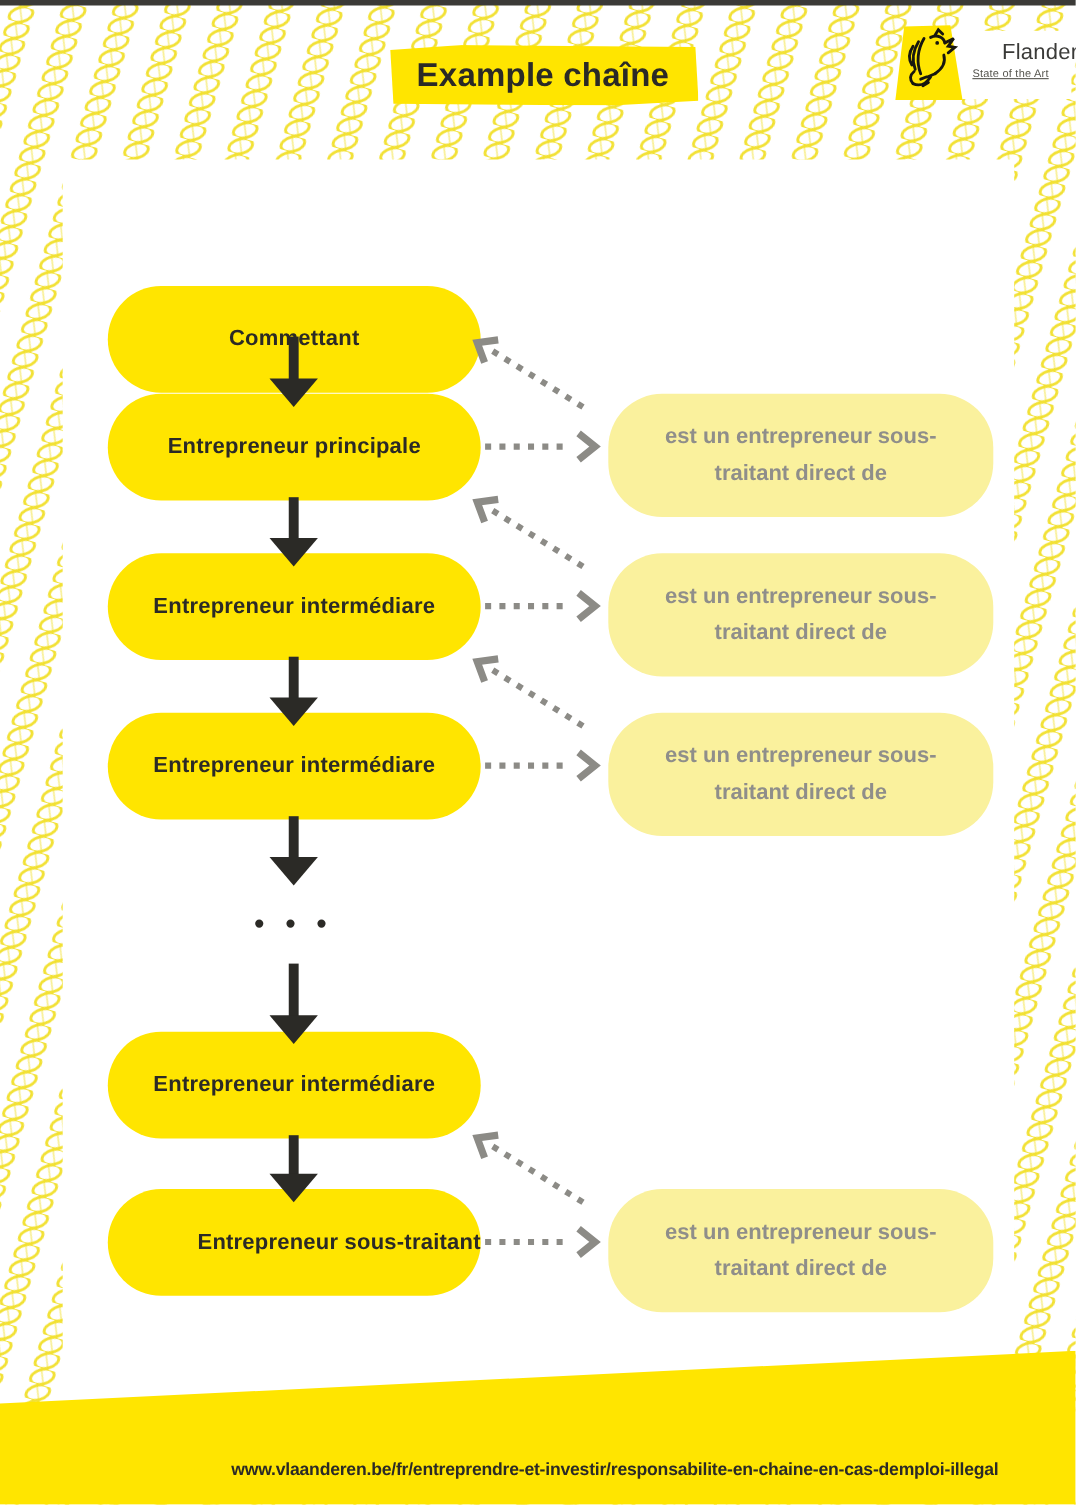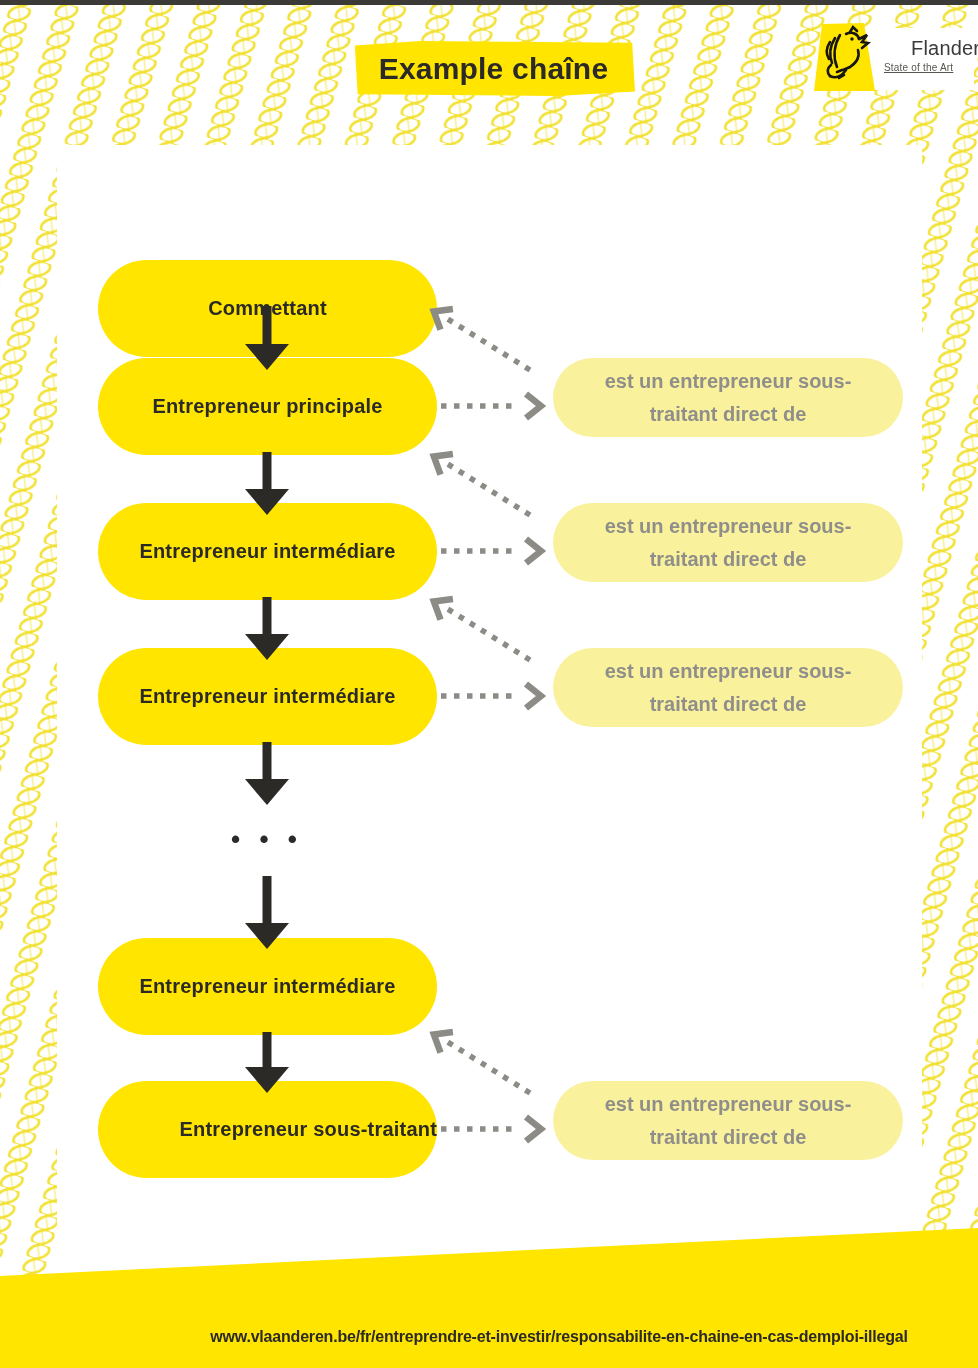--- a/index.html
+++ b/index.html
@@ -30,21 +30,21 @@
   
   .node{
     left:98px;width:339px;height:97px;background:#ffe500;border-radius:49px;
     display:flex;align-items:center;justify-content:center;
     font-size:20px;font-weight:bold;color:#2b2a26;letter-spacing:0.2px;
   }
   .node.n1{top:212px;margin-top:48px;} .node.n2{top:358px;} .node.n3{top:503px;}
   .node.n4{top:648px;} .node.n5{top:938px;} .node.n6{top:1081px;justify-content:flex-end;}
   
   .note{
-    left:553px;width:350px;height:79px;background:#faf19d;border-radius:49px;
+    left:553px;width:350px;height:112px;background:#faf19d;border-radius:49px;
     display:flex;flex-direction:column;align-items:center;justify-content:center;
     font-size:20px;font-weight:bold;color:#8f8e8a;line-height:33px;text-align:center;
   }
   .note.r1{top:358px;} .note.r2{top:503px;} .note.r3{top:648px;} .note.r4{top:1081px;}
   
   .ellipsis{
     left:187px;top:824px;width:160px;text-align:center;
     font-size:26px;font-weight:bold;color:#2b2a26;letter-spacing:6px;
   }
   

